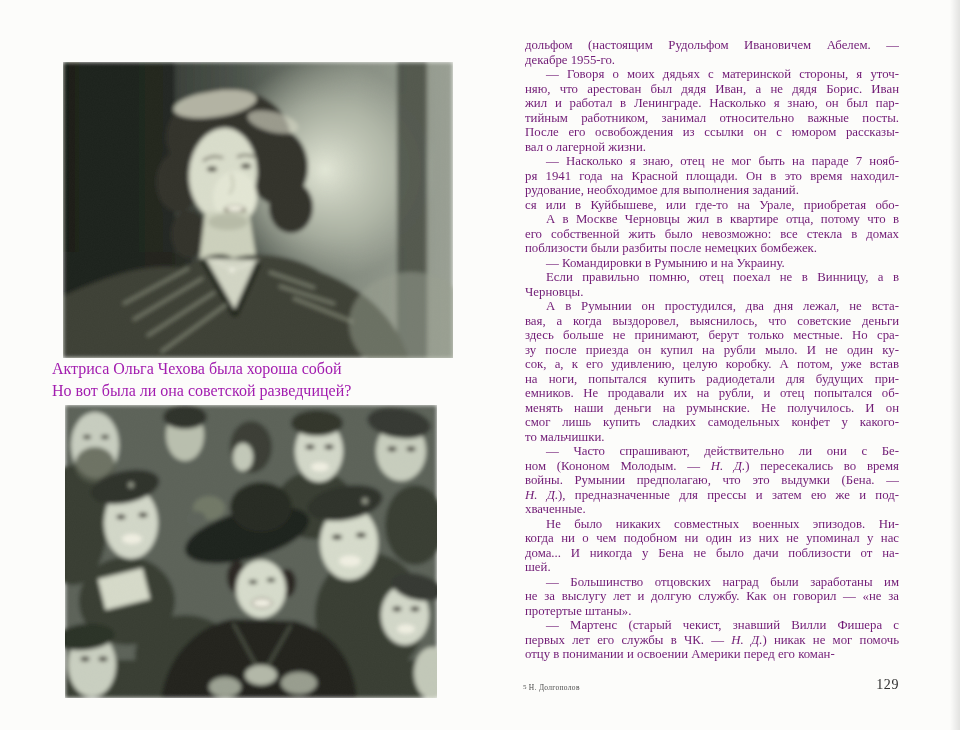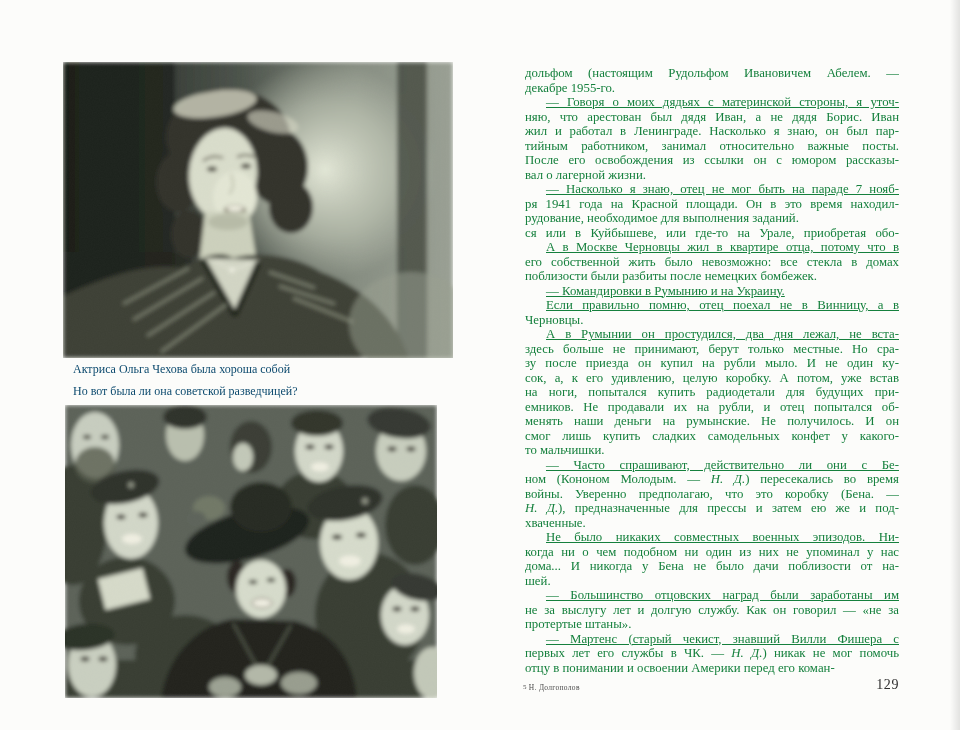--- a/index.html
+++ b/index.html
@@ -10,37 +10,37 @@
   }
   .edge-right {
     position:absolute; right:0; top:0; width:10px; height:100%;
     background:linear-gradient(to right, rgba(0,0,0,0), rgba(0,0,0,0.10));
   }
   .photo { position:absolute; overflow:hidden; }
   .photo svg { display:block; width:100%; height:100%; }
   .photo1 { left:63px; top:62px; width:390px; height:296px; }
   .photo2 { left:65px; top:405px; width:372px; height:293px; }
   .caption {
-    position:absolute; left:73px; color:#0c4a6e;
-    font-size:12px; line-height:14px; white-space:nowrap;
+    position:absolute; left:52px; color:#a21caf;
+    font-size:16px; line-height:14px; white-space:nowrap;
   }
   .cap1 { top:362px; }
   .cap2 { top:384px; }
   .textcol {
     position:absolute; left:525px; top:38px; width:374px;
-    color:#15803d; font-size:12.8px; line-height:14.5px;margin-top:28px;
+    color:#701a75; font-size:12.8px; line-height:14.5px;
   }
   .para { margin:0; padding:0; }
   .line {
     height:14.5px; overflow:hidden;
     text-align:justify; text-align-last:justify;
     white-space:normal;
   }
   .line.last { text-align-last:left; }
-  .line.ind  { text-indent:21px;text-decoration:underline; }
+  .line.ind  { text-indent:21px; }
   .sig {
     position:absolute; left:523px; top:683px;
     font-size:7.5px; color:#4a4a4a; letter-spacing:0.3px; white-space:nowrap;
   }
   .sig .mark { font-size:7px; vertical-align:1px; margin-right:2px; }
   .pageno {
     position:absolute; left:525px; top:677px; width:374px;
     text-align:right; font-size:14px; color:#2e2e2e; letter-spacing:0.6px;
   }
 </style>
@@ -254,33 +254,34 @@
       </div>
       <div class="para">
         <div class="line last ind">— Командировки в Румынию и на Украину.</div>
       </div>
       <div class="para">
         <div class="line ind">Если правильно помню, отец поехал не в Винницу, а в</div>
         <div class="line last">Черновцы.</div>
       </div>
       <div class="para">
         <div class="line ind">А в Румынии он простудился, два дня лежал, не вста-</div>
+        <div class="line">вая, а когда выздоровел, выяснилось, что советские деньги</div>
         <div class="line">здесь больше не принимают, берут только местные. Но сра-</div>
         <div class="line">зу после приезда он купил на рубли мыло. И не один ку-</div>
         <div class="line">сок, а, к его удивлению, целую коробку. А потом, уже встав</div>
         <div class="line">на ноги, попытался купить радиодетали для будущих при-</div>
         <div class="line">емников. Не продавали их на рубли, и отец попытался об-</div>
         <div class="line">менять наши деньги на румынские. Не получилось. И он</div>
         <div class="line">смог лишь купить сладких самодельных конфет у какого-</div>
         <div class="line last">то мальчишки.</div>
       </div>
       <div class="para">
         <div class="line ind">— Часто спрашивают, действительно ли они с Бе-</div>
         <div class="line">ном (Кононом Молодым. — <i>Н. Д.</i>) пересекались во время</div>
-        <div class="line">войны. Уверенно предполагаю, что это коробку (Бена. —</div>
+        <div class="line">войны. Румынии предполагаю, что это выдумки (Бена. —</div>
         <div class="line"><i>Н. Д.</i>), предназначенные для прессы и затем ею же и под-</div>
         <div class="line last">хваченные.</div>
       </div>
       <div class="para">
         <div class="line ind">Не было никаких совместных военных эпизодов. Ни-</div>
         <div class="line">когда ни о чем подобном ни один из них не упоминал у нас</div>
         <div class="line">дома... И никогда у Бена не было дачи поблизости от на-</div>
         <div class="line last">шей.</div>
       </div>
       <div class="para">

